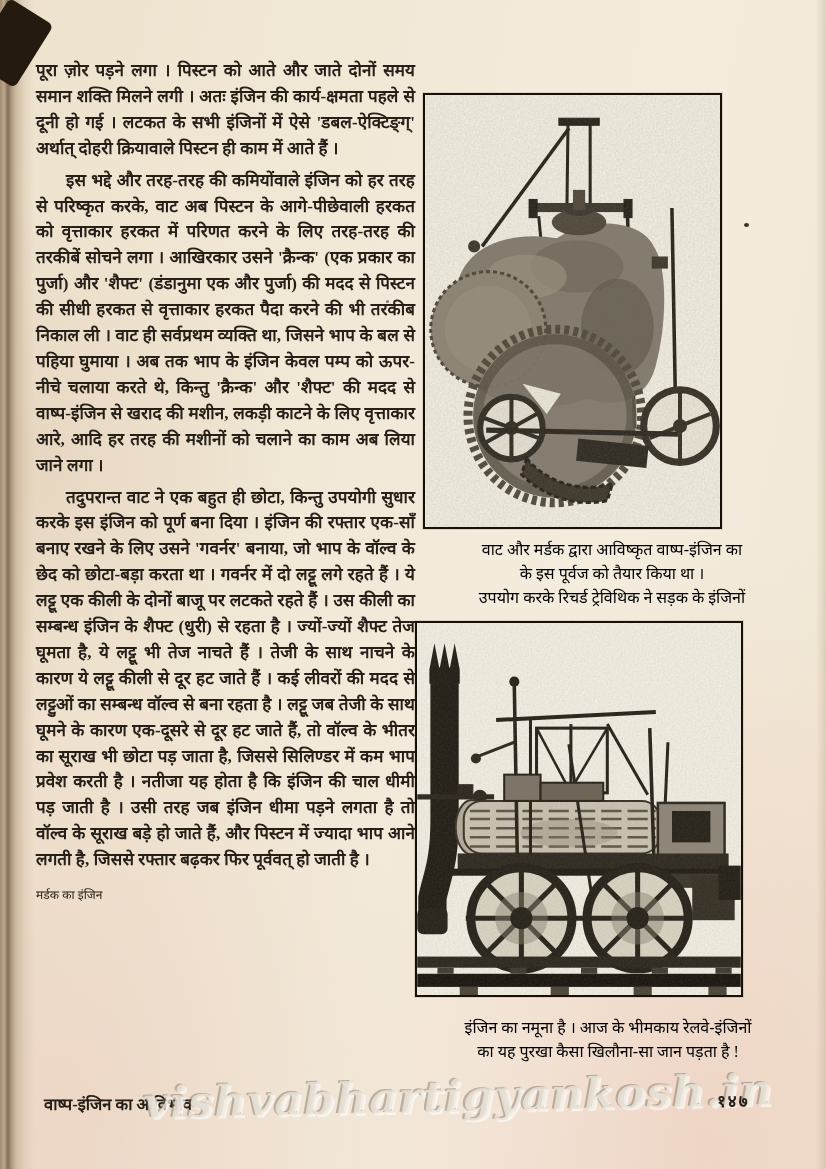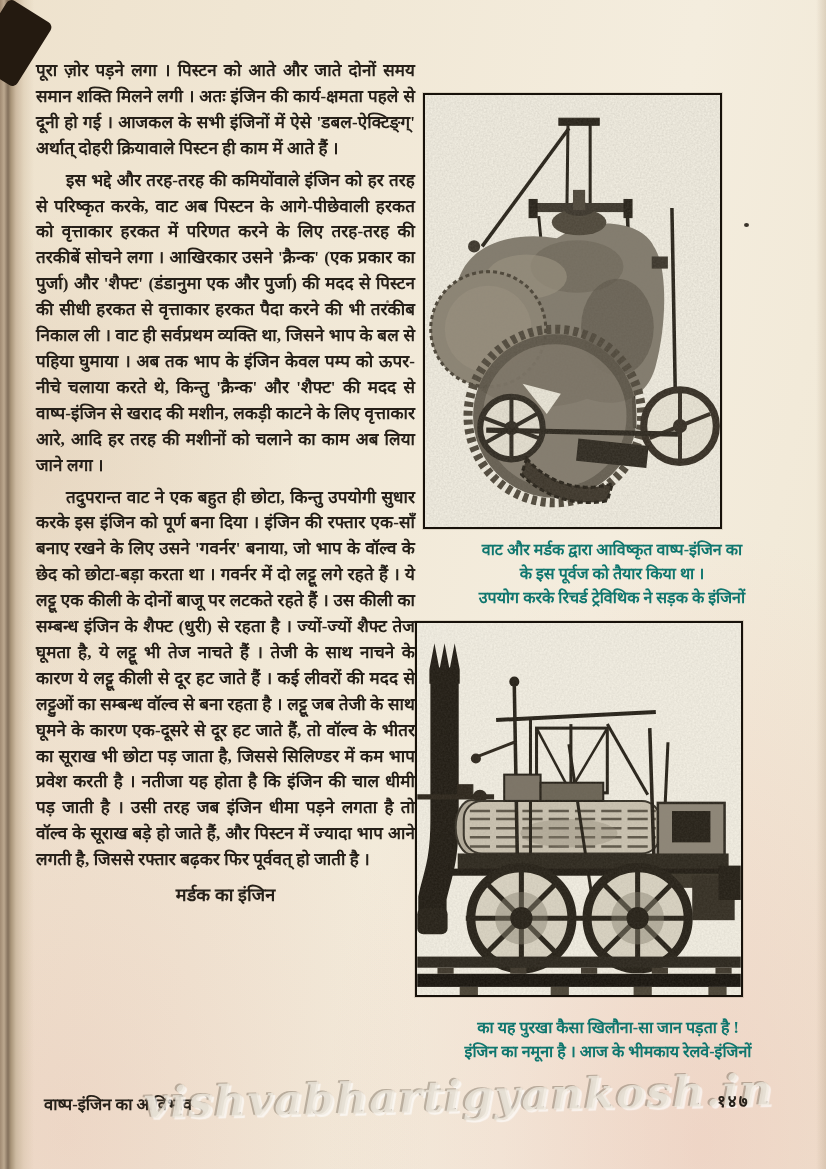--- a/index.html
+++ b/index.html
@@ -28,32 +28,32 @@
     background:linear-gradient(270deg, rgba(180,160,135,0.35), rgba(180,160,135,0));
   }
   .text-col{
     position:absolute;left:36px;top:58px;width:379px;
     font-size:17px;line-height:25.9px;text-align:justify;font-weight:600;
     letter-spacing:0.1px;
   }
   .para{margin:0 0 6px 0;}
   .para.indent{text-indent:30px;}
   .section-heading{
-    margin:10px 0 8px 0;text-align:center;font-size:18px;font-weight:700;
+    margin:10px 0 8px 0;font-size:12px;font-weight:400;
   }
   .figure-frame{
     position:absolute;border:2px solid #17110a;background:#f6f2e7;
     box-shadow:0 0 0 1px rgba(90,75,55,0.15);
   }
   #fig1{left:423px;top:93px;width:295px;height:432px;}
   #fig2{left:415px;top:621px;width:324px;height:372px;}
   .figure-frame svg{display:block;width:100%;height:100%;}
   .caption{
     position:absolute;text-align:center;font-size:16px;line-height:24px;
-    font-weight:700;color:#0f766e;
+    font-weight:400;color:#000000;
   }
   #caption1{left:408px;top:538px;width:408px;}
   #caption2{left:396px;top:1016px;width:424px;}
   .running-title{
     position:absolute;left:44px;top:1092px;font-size:16.5px;font-weight:700;
   }
   .page-number{
     position:absolute;left:717px;top:1089px;font-size:17px;font-weight:700;
     letter-spacing:2px;
   }
@@ -72,21 +72,21 @@
   #speck2{left:386px;top:300px;width:3px;height:3px;opacity:.6;}
 </style>
 </head>
 <body>
 
 <div class="binding"></div>
 <div class="right-edge"></div>
 <div class="corner-artifact"></div>
 
 <div class="text-col">
-  <p class="para">पूरा ज़ोर पड़ने लगा । पिस्टन को आते और जाते दोनों समय समान शक्ति मिलने लगी । अतः इंजिन की कार्य-क्षमता पहले से दूनी हो गई । आजकल के सभी इंजिनों में ऐसे 'डबल-ऐक्टिङ्ग्' अर्थात् दोहरी क्रियावाले पिस्टन ही काम में आते हैं ।</p>
+  <p class="para">पूरा ज़ोर पड़ने लगा । पिस्टन को आते और जाते दोनों समय समान शक्ति मिलने लगी । अतः इंजिन की कार्य-क्षमता पहले से दूनी हो गई । लटकत के सभी इंजिनों में ऐसे 'डबल-ऐक्टिङ्ग्' अर्थात् दोहरी क्रियावाले पिस्टन ही काम में आते हैं ।</p>
   <p class="para indent">इस भद्दे और तरह-तरह की कमियोंवाले इंजिन को हर तरह से परिष्कृत करके, वाट अब पिस्टन के आगे-पीछेवाली हरकत को वृत्ताकार हरकत में परिणत करने के लिए तरह-तरह की तरकीबें सोचने लगा । आखिरकार उसने 'क्रैन्क' (एक प्रकार का पुर्जा) और 'शैफ्ट' (डंडानुमा एक और पुर्जा) की मदद से पिस्टन की सीधी हरकत से वृत्ताकार हरकत पैदा करने की भी तरकीब निकाल ली । वाट ही सर्वप्रथम व्यक्ति था, जिसने भाप के बल से पहिया घुमाया । अब तक भाप के इंजिन केवल पम्प को ऊपर-नीचे चलाया करते थे, किन्तु 'क्रैन्क' और 'शैफ्ट' की मदद से वाष्प-इंजिन से खराद की मशीन, लकड़ी काटने के लिए वृत्ताकार आरे, आदि हर तरह की मशीनों को चलाने का काम अब लिया जाने लगा ।</p>
   <p class="para indent">तदुपरान्त वाट ने एक बहुत ही छोटा, किन्तु उपयोगी सुधार करके इस इंजिन को पूर्ण बना दिया । इंजिन की रफ्तार एक-साँ बनाए रखने के लिए उसने 'गवर्नर' बनाया, जो भाप के वॉल्व के छेद को छोटा-बड़ा करता था । गवर्नर में दो लट्टू लगे रहते हैं । ये लट्टू एक कीली के दोनों बाजू पर लटकते रहते हैं । उस कीली का सम्बन्ध इंजिन के शैफ्ट (धुरी) से रहता है । ज्यों-ज्यों शैफ्ट तेज घूमता है, ये लट्टू भी तेज नाचते हैं । तेजी के साथ नाचने के कारण ये लट्टू कीली से दूर हट जाते हैं । कई लीवरों की मदद से लट्टुओं का सम्बन्ध वॉल्व से बना रहता है । लट्टू जब तेजी के साथ घूमने के कारण एक-दूसरे से दूर हट जाते हैं, तो वॉल्व के भीतर का सूराख भी छोटा पड़ जाता है, जिससे सिलिण्डर में कम भाप प्रवेश करती है । नतीजा यह होता है कि इंजिन की चाल धीमी पड़ जाती है । उसी तरह जब इंजिन धीमा पड़ने लगता है तो वॉल्व के सूराख बड़े हो जाते हैं, और पिस्टन में ज्यादा भाप आने लगती है, जिससे रफ्तार बढ़कर फिर पूर्ववत् हो जाती है ।</p>
   <h2 class="section-heading">मर्डक का इंजिन</h2>
 </div>
 
 <div class="figure-frame" id="fig1">
   <svg viewBox="0 0 291 428" aria-hidden="true">
     <defs>
       <filter id="grain1" x="0" y="0" width="100%" height="100%">
         <feTurbulence type="fractalNoise" baseFrequency="0.55" numOctaves="2" result="n"></feTurbulence>
@@ -252,22 +252,22 @@
         <rect x="132" y="360" width="18" height="8"></rect>
         <rect x="214" y="360" width="18" height="8"></rect>
         <rect x="288" y="360" width="18" height="8"></rect>
       </g>
     </g>
     <rect x="0" y="0" width="320" height="368" filter="url(#grain2)" opacity="0.4"></rect>
   </svg>
 </div>
 
 <div class="caption" id="caption2">
+  <div>इंजिन का  नमूना है । आज के  भीमकाय रेलवे-इंजिनों</div>
   <div>का यह पुरखा कैसा खिलौना-सा जान पड़ता है !</div>
-  <div>इंजिन का  नमूना है । आज के  भीमकाय रेलवे-इंजिनों</div>
 </div>
 
 <div class="running-title">वाष्प-इंजिन का आविर्भाव</div>
 <div class="watermark">vishvabhartigyankosh.in</div>
 <div class="page-number">१४७</div>
 
 <div class="ink-speck" id="speck1"></div>
 <div class="ink-speck" id="speck2"></div>
 
 </body></html>

